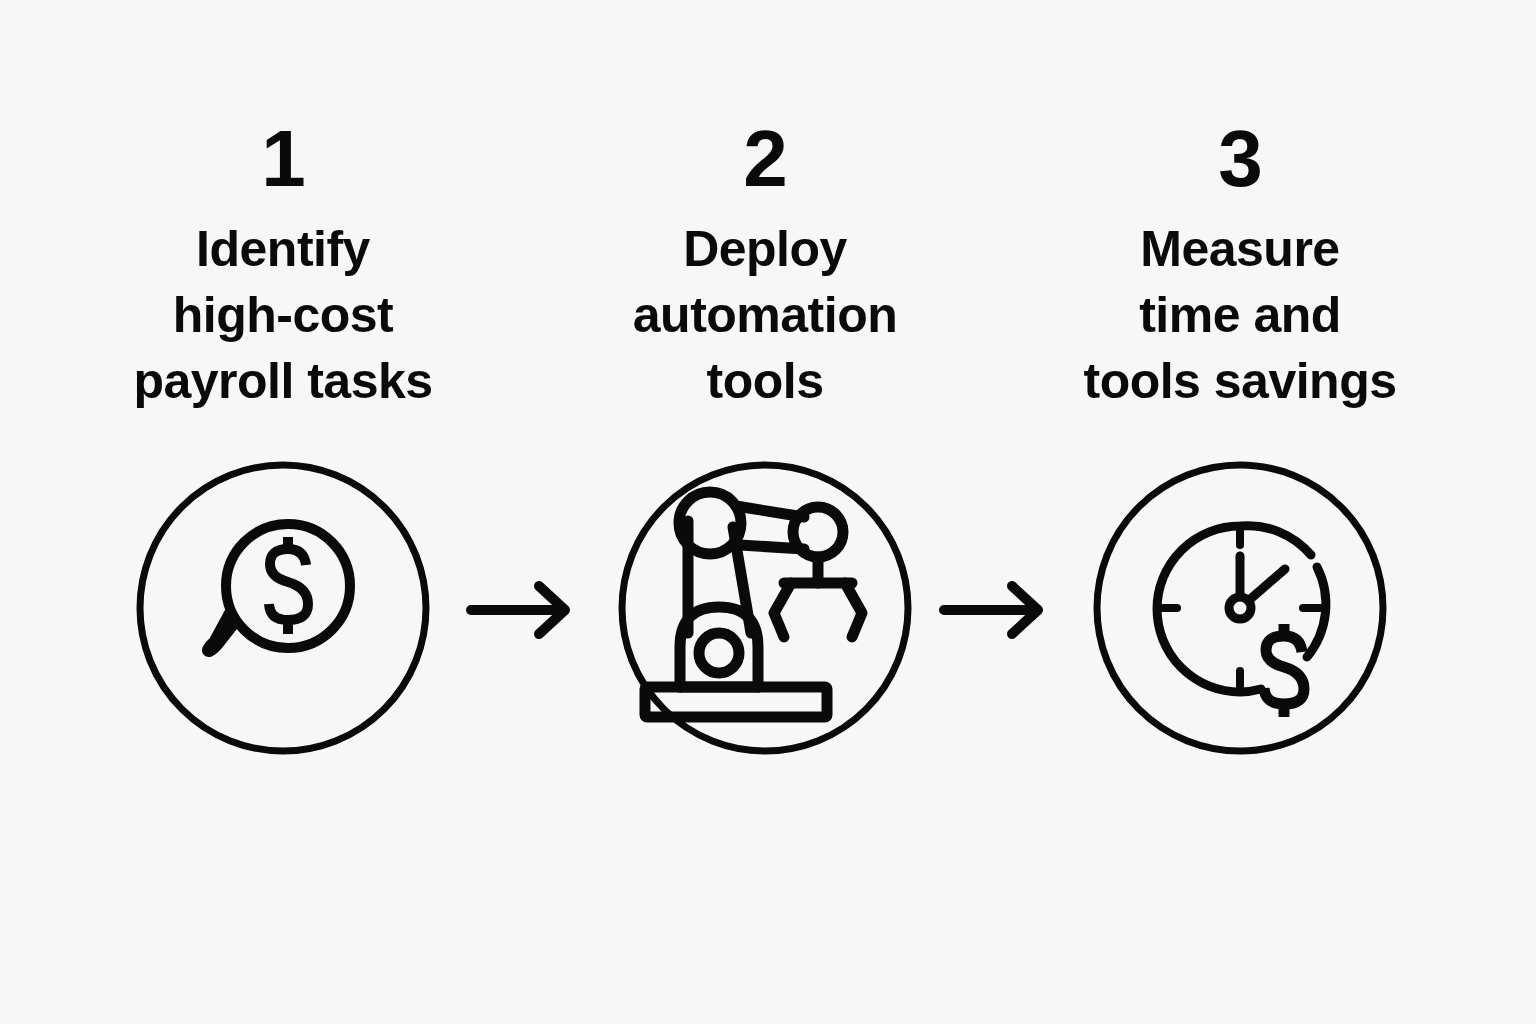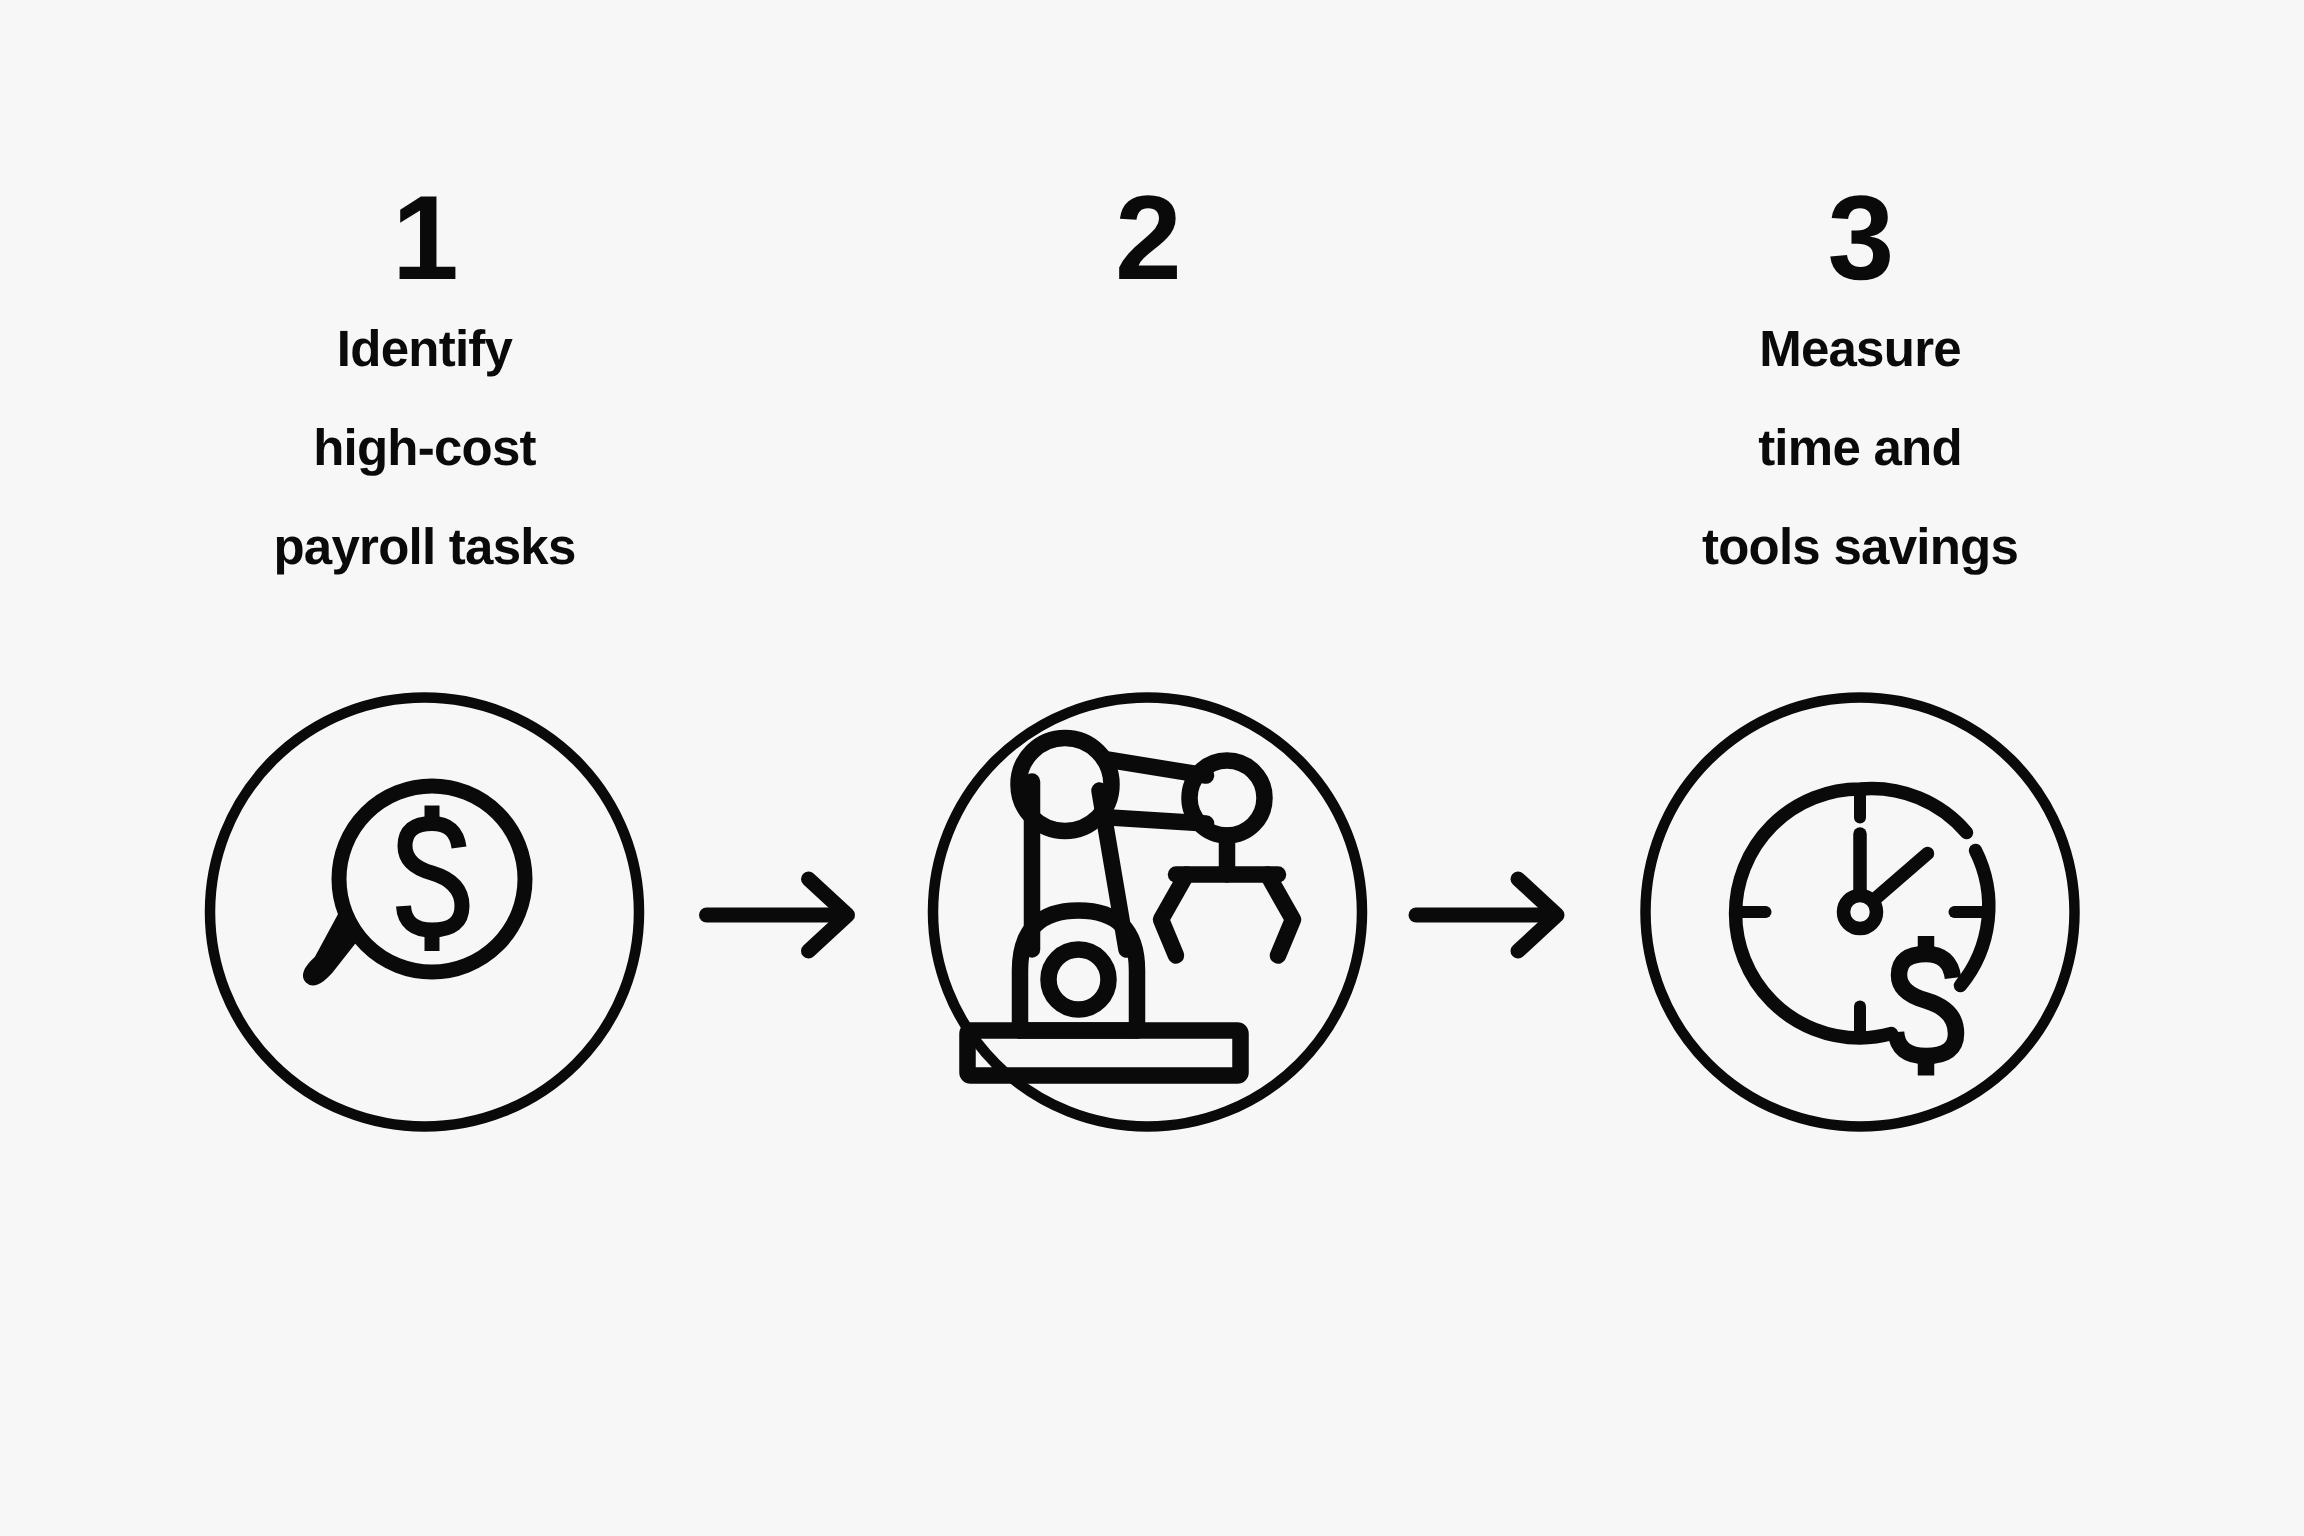--- a/index.html
+++ b/index.html
@@ -32,21 +32,22 @@
   .step-3 { left: 1070px; }
 
   .step-number {
     font-size: 80px;
     font-weight: 700;
     line-height: 82px;
     letter-spacing: -1px;
     color: #0a0a0a;
   }
   .step-label {
-    font-size: 34px;
+    margin-top: 16px;
+    font-size: 50px;
     font-weight: 700;
     line-height: 66px;
     letter-spacing: -0.5px;
     color: #0a0a0a;
     white-space: pre-line;
   }
 
   
   .icon-circle {
     position: absolute;
@@ -102,20 +103,23 @@
     <svg viewBox="0 0 112 64" xmlns="http://www.w3.org/2000/svg">
       <g fill="none" stroke="#0a0a0a" stroke-width="10" stroke-linecap="round" stroke-linejoin="round">
         <line x1="6" y1="32" x2="98" y2="32"></line>
         <polyline points="74,8 100,32 74,56"></polyline>
       </g>
     </svg>
   </div>
 
   <div class="step step-2">
     <div class="step-number">2</div>
+    <div class="step-label">Deploy
+automation
+tools</div>
   </div>
 
   <div class="icon-circle circle-2">
     <svg viewBox="0 0 294 294" xmlns="http://www.w3.org/2000/svg">
       <g>
         <circle cx="147" cy="147" r="143" fill="none" stroke="#0a0a0a" stroke-width="7"></circle>
         <g fill="none" stroke="#0a0a0a" stroke-width="11" stroke-linejoin="round" stroke-linecap="round">
 
           <rect x="27" y="226" width="182" height="30" rx="2"></rect>
 

